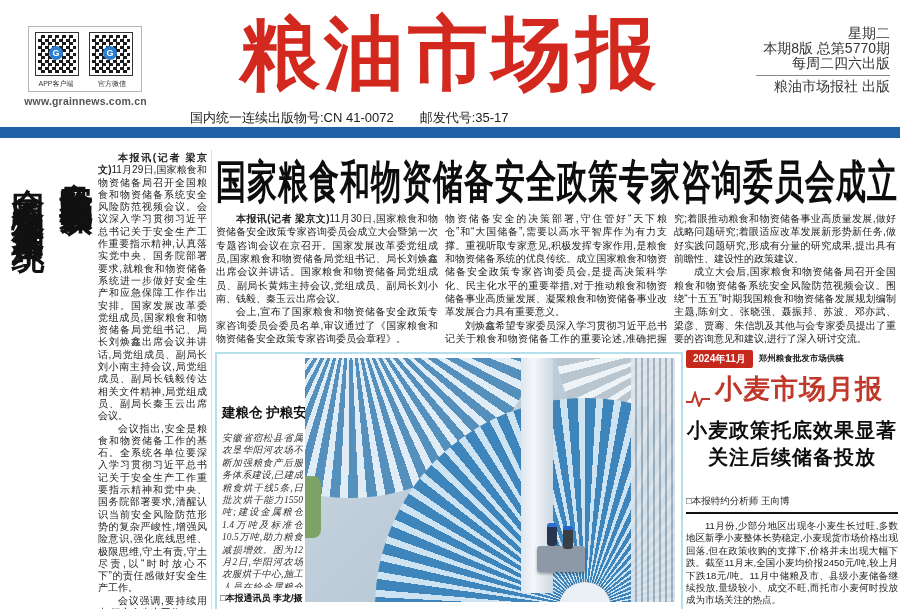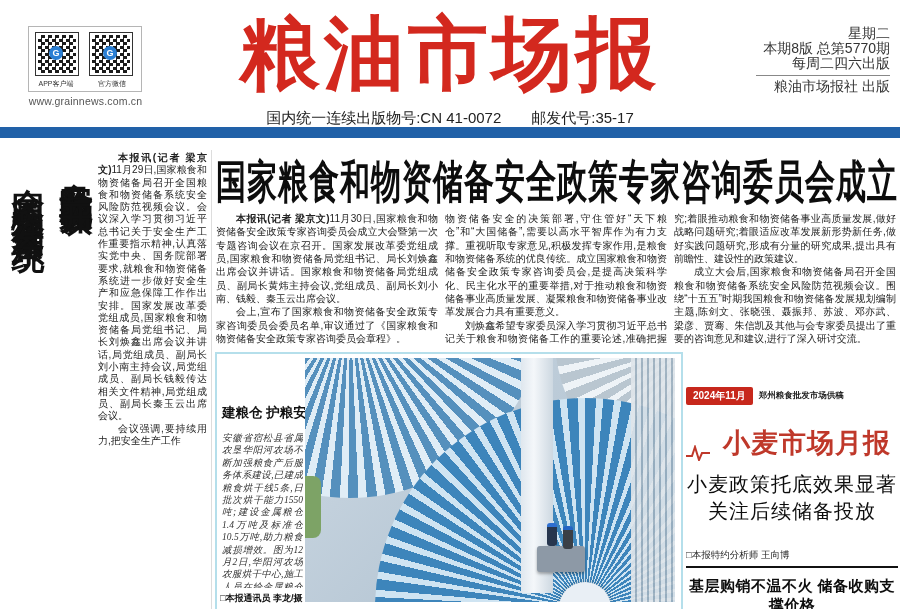--- a/index.html
+++ b/index.html
@@ -8,25 +8,25 @@
 
   
   .qr-box{position:absolute;left:28px;top:26px;width:112px;height:64px;border:1px solid #b5b5b5;background:#fff;}
   .qr{position:absolute;top:6px;width:38px;height:38px;
       background-image:repeating-conic-gradient(#1b1b1b 0% 25%, #ffffff 0% 50%);
       background-size:7px 7px;border:2px solid #fff;outline:1px solid #333;}
   .qr .logo-dot{position:absolute;left:11px;top:11px;width:14px;height:14px;border-radius:50%;
       background:#2a7fd4;color:#fff;font-size:9px;font-weight:bold;text-align:center;line-height:14px;}
   .qr-label{position:absolute;bottom:2px;font-size:7px;color:#333;width:50px;text-align:center;}
   .site-url{position:absolute;left:18px;top:95px;width:135px;text-align:center;font-size:10.5px;
-      font-weight:normal;color:#555;letter-spacing:.2px;}
+      font-weight:bold;color:#555;letter-spacing:.2px;}
   .paper-title{position:absolute;left:190px;top:6px;width:520px;text-align:center;
       font-family:"Liberation Serif","DejaVu Serif",serif;font-weight:900;font-size:80px;line-height:96px;
       color:#d3281e;letter-spacing:4px;white-space:nowrap;}
-  .pub-info{position:absolute;left:190px;top:109px;width:520px;text-align:center;font-size:15px;color:#222;}
+  .pub-info{position:absolute;left:190px;top:109px;width:520px;font-size:13px;color:#222;}
   .head-right{position:absolute;right:10px;top:26px;width:134px;text-align:right;}
   .head-date{font-size:15px;font-weight:bold;color:#e60012;text-align:center;margin-bottom:4px;}
   .head-line{font-size:14px;color:#333;line-height:15px;}
   .head-divider{border:none;border-top:1px solid #888;margin:4px 0 3px 0;}
 
   .blue-bar{position:absolute;left:0;top:127px;width:900px;height:11px;background:#2161a8;}
 
   
   .v-divider{position:absolute;left:211px;top:150px;width:1px;height:459px;background:#ddd;}
   .vhead{position:absolute;writing-mode:vertical-rl;text-orientation:upright;
@@ -75,28 +75,28 @@
       background:repeating-linear-gradient(90deg,#dfe5ea 0 4px,#9db0bf 4px 6px);}
   .basket{position:absolute;left:232px;top:188px;width:48px;height:26px;background:#8d99a6;
       border-radius:3px;box-shadow:0 2px 3px rgba(0,0,0,.3);}
   .worker{position:absolute;width:10px;height:19px;border-radius:3px;background:#27364e;border-top:4px solid #2e6fd0;}
   .worker.w1{left:242px;top:165px;}
   .worker.w2{left:258px;top:168px;background:#3a3f46;border-top-color:#2564c4;}
   .grass{position:absolute;left:0;top:118px;width:16px;height:62px;background:#7da366;border-radius:0 8px 8px 0;}
 
   
   .wheat{position:absolute;left:686px;top:350px;width:212px;}
-  .badge-row{display:flex;align-items:center;gap:6px;margin-top:37px;}
+  .badge-row{display:flex;align-items:center;gap:6px;}
   .badge{background:#c7281c;color:#fff;font-size:10px;font-weight:bold;padding:2px 7px;border-radius:2px;white-space:nowrap;}
   .badge-src{font-size:8.5px;font-weight:bold;color:#222;white-space:nowrap;}
-  .wheat-logo-row{display:flex;align-items:flex-end;gap:13px;margin-top:20px;}
+  .wheat-logo-row{display:flex;align-items:flex-end;gap:5px;margin-top:3px;}
   .wheat-logo{font-size:27px;font-weight:900;color:#bf382a;letter-spacing:1px;white-space:nowrap;
       font-family:"Liberation Sans",sans-serif;}
   .wheat-headline{margin-top:10px;text-align:center;font-family:"Liberation Serif","DejaVu Serif",serif;
-      font-weight:400;font-size:20px;line-height:27px;color:#0d0d0d;letter-spacing:1px;}
+      font-weight:700;font-size:20px;line-height:27px;color:#0d0d0d;letter-spacing:1px;}
   .wheat-byline{margin-top:24px;font-size:9.5px;color:#222;}
   .wheat-rule{border:none;border-top:2px solid #111;margin:4px 0 6px 0;}
   .wheat-p{font-size:9.5px;line-height:12.4px;text-align:justify;color:#222;text-indent:2em;margin:0;}
   .wheat-sub{margin:9px 0 6px 0;text-align:center;font-size:15px;font-weight:900;color:#0d0d0d;letter-spacing:.5px;}
 </style>
 </head>
 <body>
 
 <div id="page">
 
@@ -123,20 +123,21 @@
     <div class="head-line">粮油市场报社 出版</div>
   </div>
 
   <div class="blue-bar"></div>
 
   <div class="v-divider"></div>
   <div class="vhead col-a">全国粮食和物资储备系统</div>
   <div class="vhead col-b">安全风险防范视频会议召开</div>
   <div class="left-body">
       <p><b>本报讯(记者 梁京文)</b>11月29日,国家粮食和物资储备局召开全国粮食和物资储备系统安全风险防范视频会议。会议深入学习贯彻习近平总书记关于安全生产工作重要指示精神,认真落实党中央、国务院部署要求,就粮食和物资储备系统进一步做好安全生产和应急保障工作作出安排。国家发展改革委党组成员,国家粮食和物资储备局党组书记、局长刘焕鑫出席会议并讲话,局党组成员、副局长刘小南主持会议,局党组成员、副局长钱毅传达相关文件精神,局党组成员、副局长秦玉云出席会议。</p>
+      <p>会议指出,安全是粮食和物资储备工作的基石。全系统各单位要深入学习贯彻习近平总书记关于安全生产工作重要指示精神和党中央、国务院部署要求,清醒认识当前安全风险防范形势的复杂严峻性,增强风险意识,强化底线思维、极限思维,守土有责,守土尽责,以“时时放心不下”的责任感做好安全生产工作。</p>
       <p>会议强调,要持续用力,把安全生产工作</p>
     </div>
 
   <div class="main-headline">国家粮食和物资储备安全政策专家咨询委员会成立</div>
   <div class="main-col col-1">
       <p><b>本报讯(记者 梁京文)</b>11月30日,国家粮食和物资储备安全政策专家咨询委员会成立大会暨第一次专题咨询会议在京召开。国家发展改革委党组成员,国家粮食和物资储备局党组书记、局长刘焕鑫出席会议并讲话。国家粮食和物资储备局党组成员、副局长黄炜主持会议,党组成员、副局长刘小南、钱毅、秦玉云出席会议。</p>
       <p>会上,宣布了国家粮食和物资储备安全政策专家咨询委员会委员名单,审议通过了《国家粮食和物资储备安全政策专家咨询委员会章程》。</p>
     </div>
   <div class="main-col col-2">
       <p class="cont">物资储备安全的决策部署,守住管好“天下粮仓”和“大国储备”,需要以高水平智库作为有力支撑。重视听取专家意见,积极发挥专家作用,是粮食和物资储备系统的优良传统。成立国家粮食和物资储备安全政策专家咨询委员会,是提高决策科学化、民主化水平的重要举措,对于推动粮食和物资储备事业高质量发展、凝聚粮食和物资储备事业改革发展合力具有重要意义。</p>
@@ -175,17 +176,18 @@
         <polyline points="0,11 6,11 9,2 13,15 16,8 24,8" fill="none" stroke="#bf382a" stroke-width="2"></polyline>
       </svg>
       <span class="wheat-logo">小麦市场月报</span>
     </div>
     <div class="wheat-headline">
       <div>小麦政策托底效果显著</div>
       <div>关注后续储备投放</div>
     </div>
     <div class="wheat-byline">□本报特约分析师 王向博</div>
     <hr class="wheat-rule">
+    <p class="wheat-p">11月份,少部分地区出现冬小麦生长过旺,多数地区新季小麦整体长势稳定,小麦现货市场价格出现回落,但在政策收购的支撑下,价格并未出现大幅下跌。截至11月末,全国小麦均价报2450元/吨,较上月下跌18元/吨。11月中储粮及市、县级小麦储备继续投放,量级较小、成交不旺,而托市小麦何时投放成为市场关注的热点。</p>
     <div class="wheat-sub">基层购销不温不火 储备收购支撑价格</div>
 
   </div>
 
 </div>
 
 </body></html>

